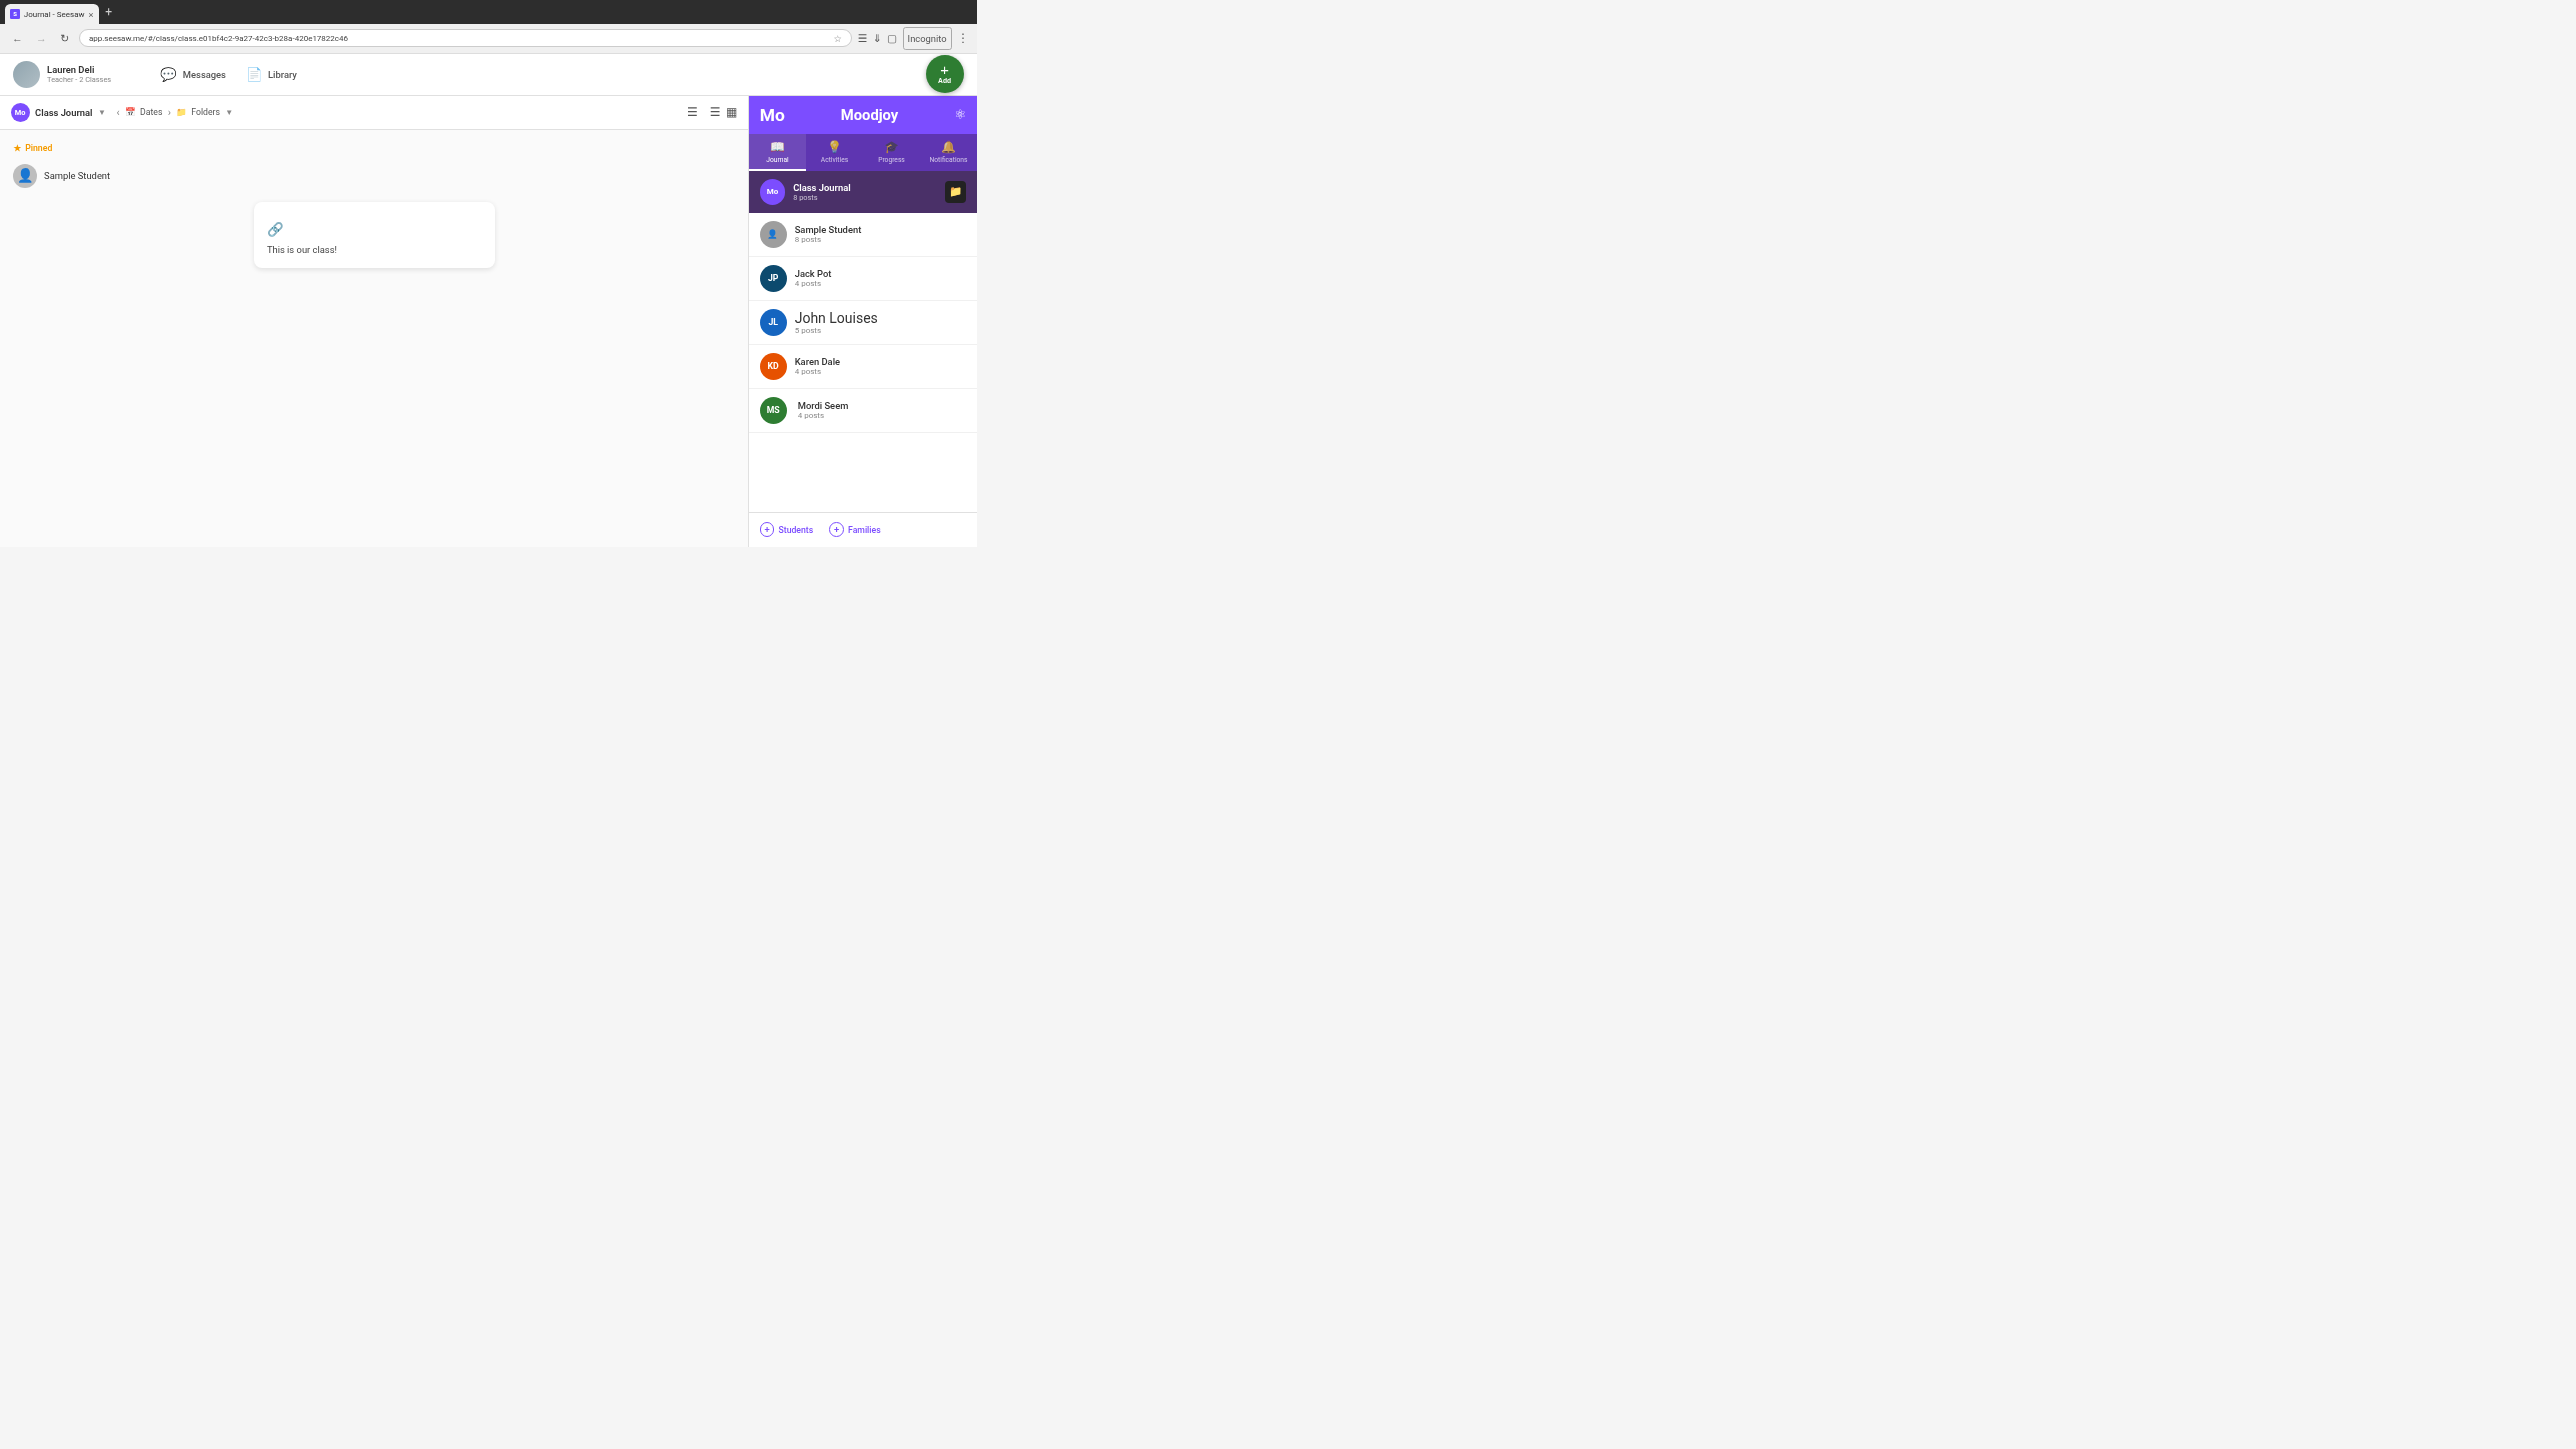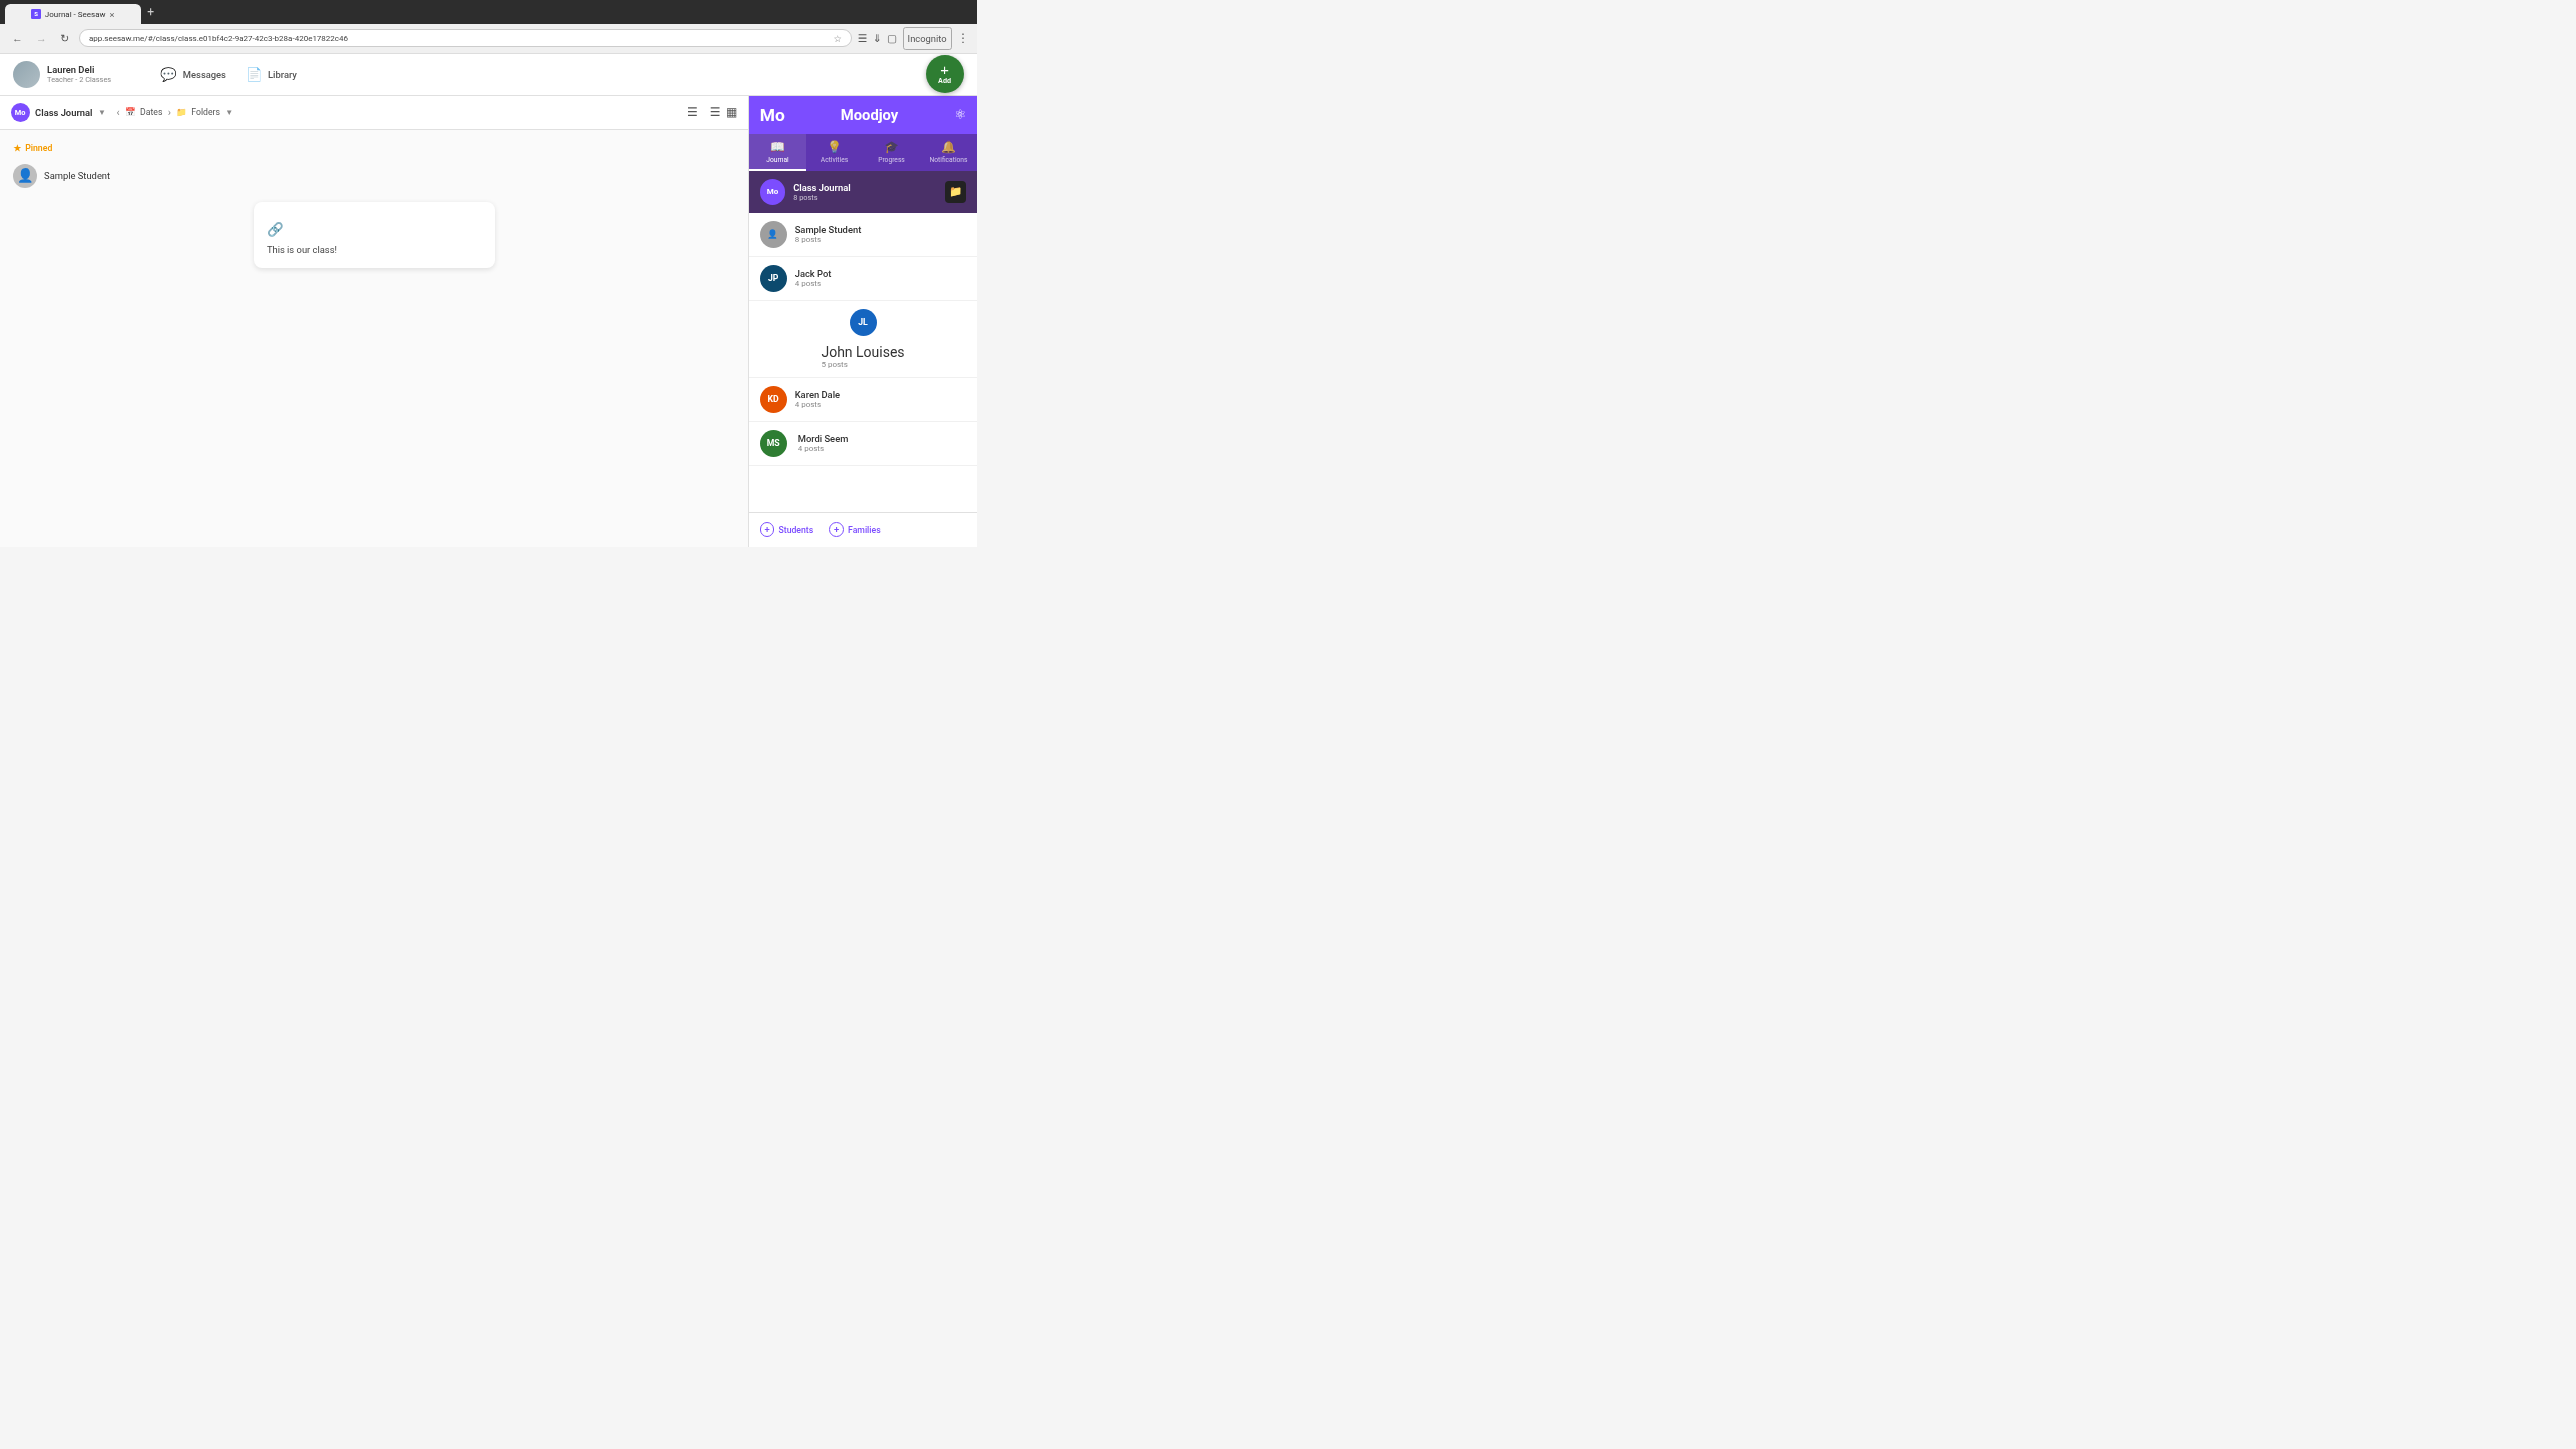--- a/index.html
+++ b/index.html
@@ -3,21 +3,21 @@
   <meta charset="utf-8">
   <style>
     * { box-sizing: border-box; margin: 0; padding: 0; }
     body { font-family: -apple-system, BlinkMacSystemFont, 'Segoe UI', Roboto, sans-serif; background: #f5f5f5; width: 977px; height: 547px; overflow: hidden; }
   </style>
 </head>
 <body>
 
 <div>
   <div style="background:#2d2d2d; height:24px; display:flex; align-items:flex-end; padding: 0 5.4px; gap:2.7px;">
-    <div style="background:#f0f0f0; color:#333; padding:4px 26px; border-radius:5.4px 5.4px 0 0; font-size:8px; display:flex; align-items:center; gap:4px; height:20px;">
+    <div style="background:#f0f0f0; color:#333; padding:4px 5px; border-radius:5.4px 5.4px 0 0; font-size:8px; display:flex; align-items:center; gap:4px; height:20px;">
       <span style="width:9.4px;height:9.4px;background:#6c4bff;border-radius:1.3px;display:inline-flex;align-items:center;justify-content:center;color:white;font-size:6px;font-weight:bold;">S</span>
       <span>Journal - Seesaw</span>
       <span style="color:#666;font-size:9.4px;cursor:pointer;">×</span>
     </div>
     <span style="color:#ccc;font-size:12px;cursor:pointer;padding:0 4px;align-self:center;">+</span>
   </div>
   <div style="background:#f0f0f0; height:29.5px; display:flex; align-items:center; padding:0 8px; gap:5.4px; border-bottom:0.7px solid #ddd;">
     <button style="background:none;border:none;color:#555;font-size:10.7px;cursor:pointer;padding:2.7px 4px;border-radius:2.7px;">←</button>
     <button style="background:none;border:none;color:#aaa;font-size:10.7px;cursor:pointer;padding:2.7px 4px;border-radius:2.7px;">→</button>
     <button style="background:none;border:none;color:#555;font-size:10.7px;cursor:pointer;padding:2.7px 4px;border-radius:2.7px;">↻</button>
@@ -158,21 +158,21 @@
         </div>
 
         <div style="display:flex;align-items:center;gap:8px;padding:8px 10.7px;border-bottom:0.7px solid #f0f0f0;cursor:pointer;">
           <div style="width:27px;height:27px;border-radius:50%;background:#0c4a6e;display:flex;align-items:center;justify-content:center;color:white;font-size:8.7px;font-weight:700;">JP</div>
           <div style="flex:1;">
             <div style="font-size:9.4px;color:#333;font-weight:500;">Jack Pot</div>
             <div style="font-size:8px;color:#888;">4 posts</div>
           </div>
         </div>
 
-        <div style="display:flex;align-items:center;gap:8px;padding:8px 10.7px;border-bottom:0.7px solid #f0f0f0;cursor:pointer;flex-direction:column;">
+        <div style="display:flex;align-items:center;gap:8px;padding:8px 10.7px;border-bottom:0.7px solid #f0f0f0;cursor:pointer;">
           <div style="width:27px;height:27px;border-radius:50%;background:#1565c0;display:flex;align-items:center;justify-content:center;color:white;font-size:8.7px;font-weight:700;">JL</div>
           <div style="flex:1;">
             <div style="font-size:14px;color:#333;font-weight:400;">John Louises</div>
             <div style="font-size:8px;color:#888;">5 posts</div>
           </div>
         </div>
 
         <div style="display:flex;align-items:center;gap:8px;padding:8px 10.7px;border-bottom:0.7px solid #f0f0f0;cursor:pointer;">
           <div style="width:27px;height:27px;border-radius:50%;background:#e65100;display:flex;align-items:center;justify-content:center;color:white;font-size:8.7px;font-weight:700;">KD</div>
           <div style="flex:1;">

